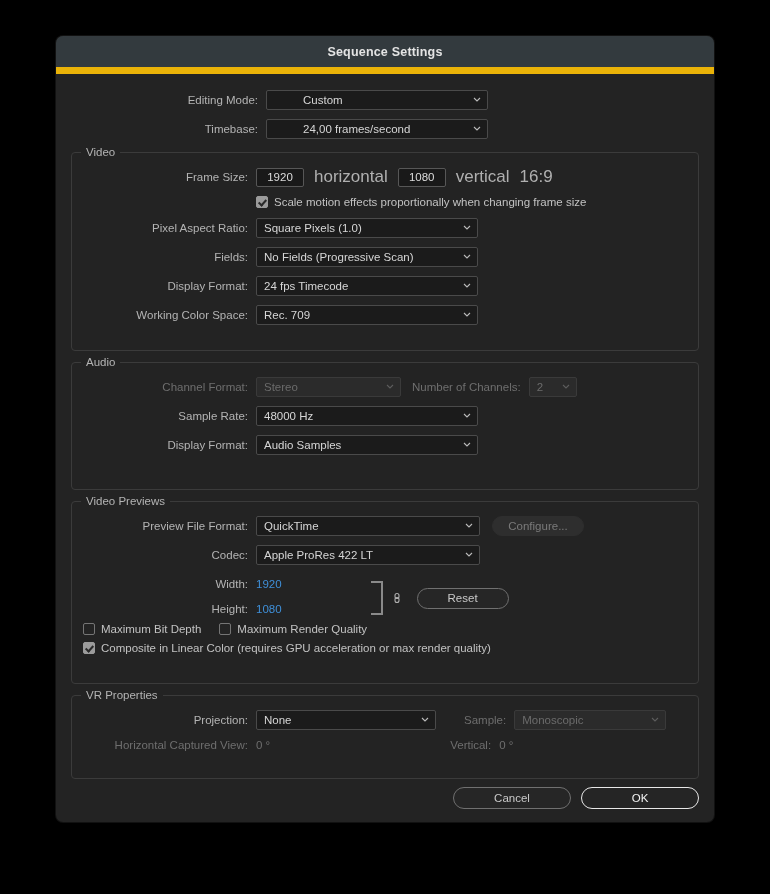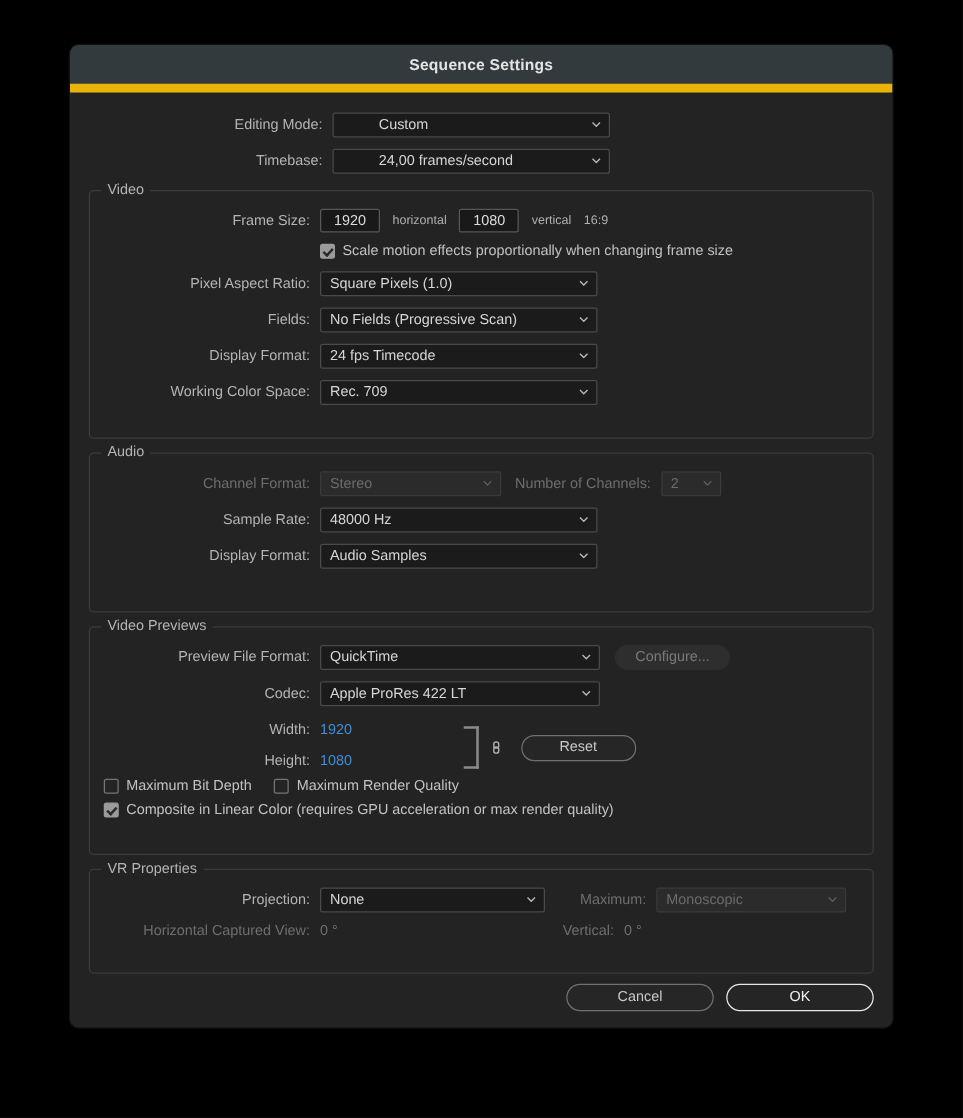--- a/index.html
+++ b/index.html
@@ -182,21 +182,21 @@
   }
 
   
   .top-rows { padding: 2px 0 4px 0; }
   .top-rows .lbl { width: 187px; }
   .top-rows .select { width: 222px; padding-left: 36px; }
 
   .video-row .lbl { width: 166px; }
   .video-row .select { width: 222px; }
 
-  .unit { color: #b0b0b0; font-size: 10px; }
+  .unit { color: #b0b0b0; font-size: 17px; }
 
   .audio-row .lbl { width: 166px; }
   .audio-row .select { width: 222px; }
 
   .vp-row .lbl { width: 166px; }
   .vp-row .select { width: 224px; }
 
   .blue { color: #3f8fd8; font-size: 11.5px; }
 
   .link-bracket {
@@ -456,21 +456,21 @@
       <div class="row vr-row">
         <span class="lbl">Projection:</span>
         <div class="select">
           <span>None</span>
           <span class="chev">
             <svg viewBox="0 0 8 5" width="8" height="5">
                 <path d="M1 1 L4 4 L7 1" fill="none" stroke="#b9b9b9" stroke-width="1.1"></path>
               </svg>
           </span>
         </div>
-        <span class="lbl dim" style="width:auto;padding-left:28px">Maximum:</span>
+        <span class="lbl dim" style="width:auto;padding-left:28px">Sample:</span>
         <div class="select disabled" style="width:152px">
           <span>Monoscopic</span>
           <span class="chev">
             <svg viewBox="0 0 8 5" width="8" height="5">
                 <path d="M1 1 L4 4 L7 1" fill="none" stroke="#5c5c5c" stroke-width="1.1"></path>
               </svg>
           </span>
         </div>
       </div>
 

